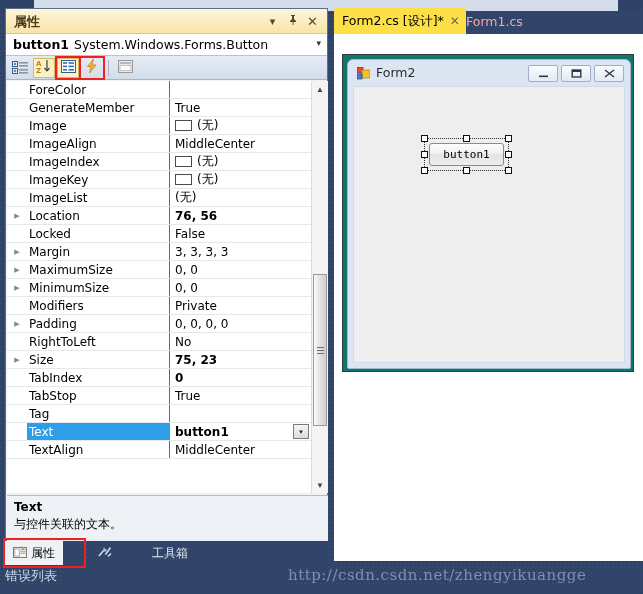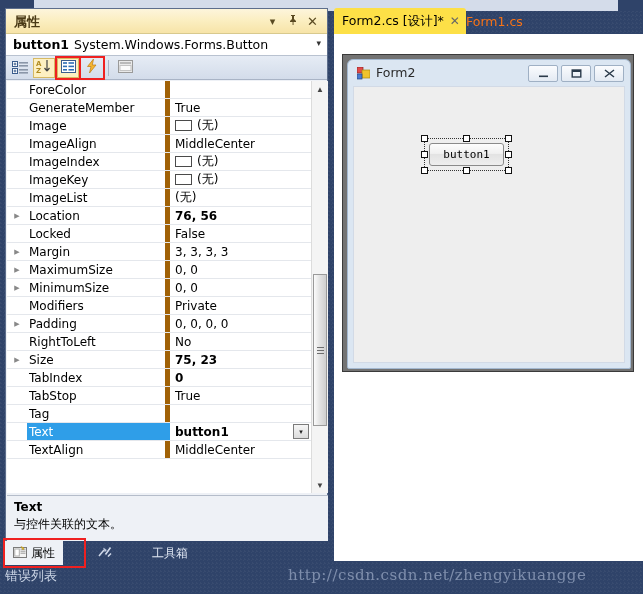--- a/index.html
+++ b/index.html
@@ -80,21 +80,21 @@
   
   #prop-grid {
     position:absolute; left:1px; top:72px; width:321px; height:412px;
     background:#ffffff; overflow:hidden;
   }
   #grid-rows { position:absolute; left:0; top:0; width:304px; }
   .grid-row { position:relative; height:18px; border-bottom:1px solid #e4e7ec; display:flex; }
   .row-expander { width:20px; flex:0 0 20px; display:flex; align-items:center; justify-content:center;
                   font-size:7px; color:#888; }
   .row-name { flex:0 0 143px; display:flex; align-items:center; font-size:12px; color:#000;
-              border-right:5px solid #a16207; padding-left:2px;
+              border-right:1px solid #a16207; padding-left:2px;
               font-family:"DejaVu Sans", sans-serif; }
   .row-value { flex:1; display:flex; align-items:center; font-size:12px; color:#000; padding-left:5px;
                font-family:"DejaVu Sans", sans-serif; gap:5px; }
   .row-value.bold { font-weight:bold; }
   .grid-row.selected .row-name { background:#2f9ee8; color:#ffffff; border-right:none; }
   .swatch { width:17px; height:11px; border:1px solid #888; display:inline-block; flex:0 0 auto; }
   .swatch.black { background:#000; border-color:#000; }
   .swatch.empty { background:#fff; border:1px solid #4a4a4a; }
   .val-dropdown {
     position:absolute; right:2px; top:1px; width:16px; height:15px;
@@ -138,31 +138,31 @@
                    border:2px solid #ef2020; pointer-events:none; }
   #errorlist-label { position:absolute; left:5px; top:567px; font-size:13px; color:#c9d3e4;
                      font-family:"DejaVu Sans", sans-serif; }
 
   
   #doc-tabs { position:absolute; left:334px; top:8px; width:309px; height:26px; }
   .doc-tab { position:absolute; top:0; height:26px; display:flex; align-items:center;
              font-size:12.5px; font-family:"DejaVu Sans", sans-serif; cursor:pointer; }
   .doc-tab.active { background:#fde047; color:#000; border-top-left-radius:3px; border-top-right-radius:3px;
                     padding:0 6px 0 8px; font-weight:normal; }
-  .doc-tab.inactive { color:#f97316; padding:0 8px; }
+  .doc-tab.inactive { color:#fca5a5; padding:0 8px; }
   #doc-tab-close { margin-left:6px; font-size:12px; color:#666; cursor:pointer; }
 
   
   #doc-area {
     position:absolute; left:334px; top:34px; width:309px; height:527px;
     background:#ffffff;
   }
   #designer-surface {
     position:absolute; left:8px; top:20px; width:292px; height:318px;
-    background:#737373; border:1px solid #3a3a3a;
+    background:#0f766e; border:1px solid #3a3a3a;
   }
   
   #form-window {
     position:absolute; left:4px; top:4px; width:284px; height:310px;
     background:#dbe6f2;
     border:1px solid #a3b8d0;
     border-radius:6px 6px 2px 2px;
   }
   #form-titlebar { position:relative; height:26px; }
   #form-icon {

